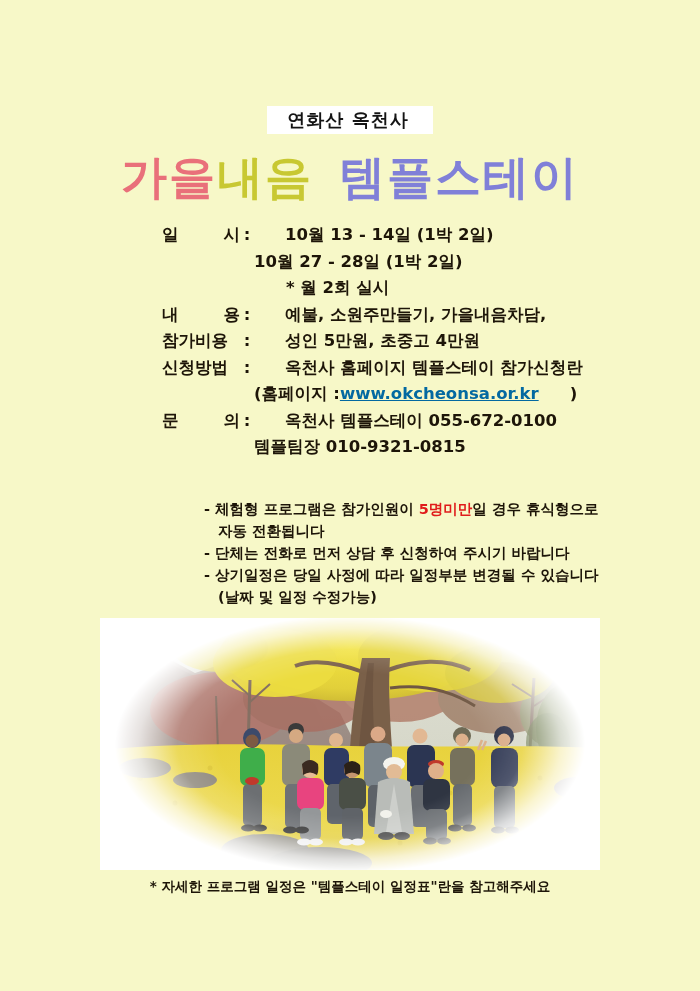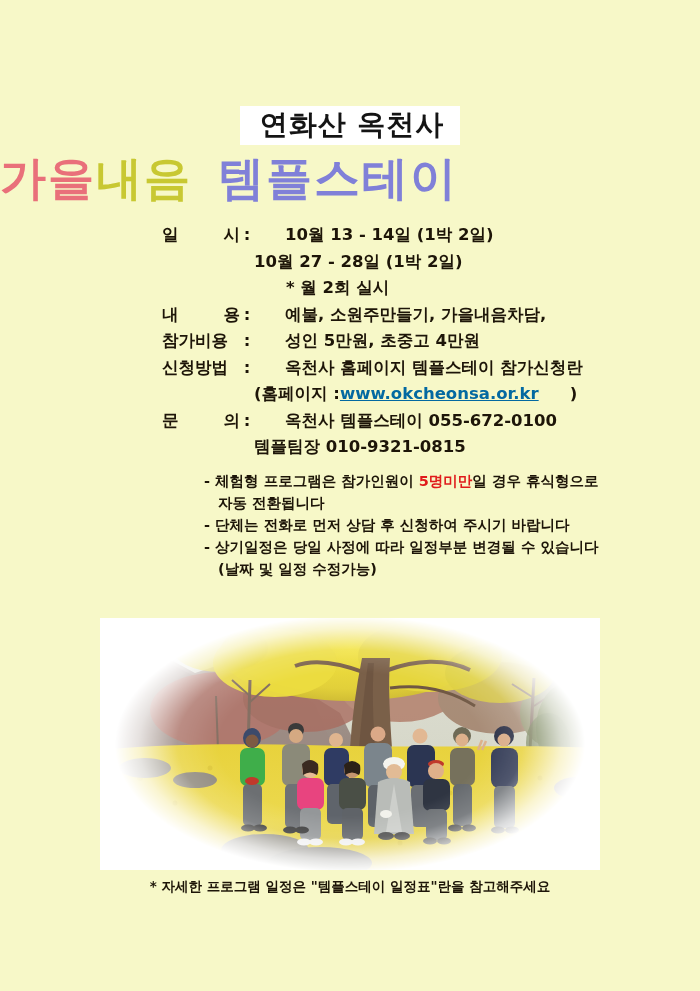--- a/index.html
+++ b/index.html
@@ -21,38 +21,40 @@
   .subtitle-wrap {
     position: absolute;
     top: 106px;
     left: 0;
     width: 700px;
     text-align: center;
   }
   .subtitle-box {
     display: inline-block;
     background: #FFFFFF;
-    padding: 4px 16px 5px 20px;
-    font-size: 28px;
+    padding: 4px 24px 5px 20px;
+    font-size: 18px;
     font-weight: bold;
     letter-spacing: 1px;
     color: #141414;
     line-height: 1.08;
   }
 
   .main-title {
     position: absolute;
     top: 152px;
     left: 0;
     width: 700px;
+    text-align: center;
     font-size: 46px;
     font-weight: bold;
     letter-spacing: 2px;
     line-height: 1.15;
     white-space: nowrap;
+    font-family: Liberation Serif, serif;
   }
   .t-autumn  { color: #E9707A; }
   .t-scent   { color: #C8C832; }
   .t-gap     { display: inline-block; width: 26px; }
   .t-temple  { color: #8080D8; }
 
   
   .info {
     position: absolute;
     top: 222px;
@@ -86,21 +88,21 @@
   .indent2 { margin-left: 286px; }
   .link {
     color: #0369a1;
     text-decoration: underline;
     font-weight: bold;
   }
 
   
   .notes {
     position: absolute;
-    top: 470px;
+    top: 498px;
     left: 0;
     width: 700px;
     font-size: 14.5px;
     font-weight: bold;
     line-height: 22px;
   }
   .note-line { white-space: nowrap; margin-left: 218px; }
   .note-line.dash { margin-left: 204px; }
   .hl-red { color: #E01B1B; }
 

